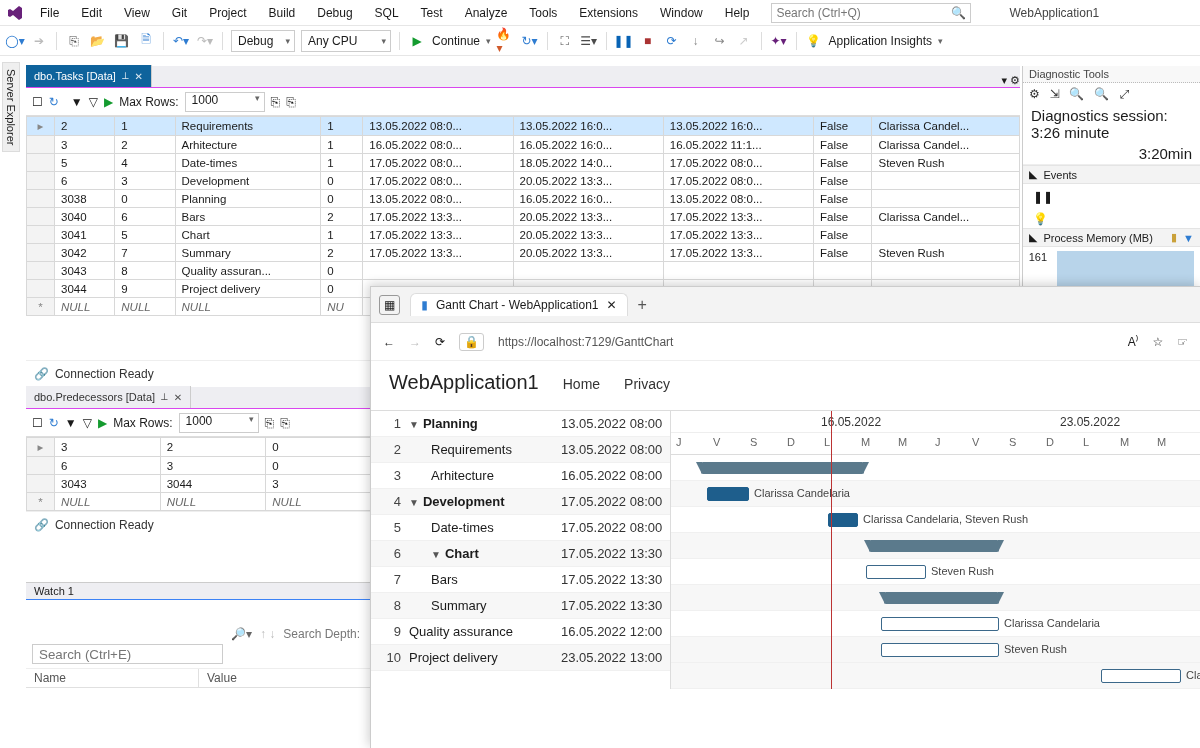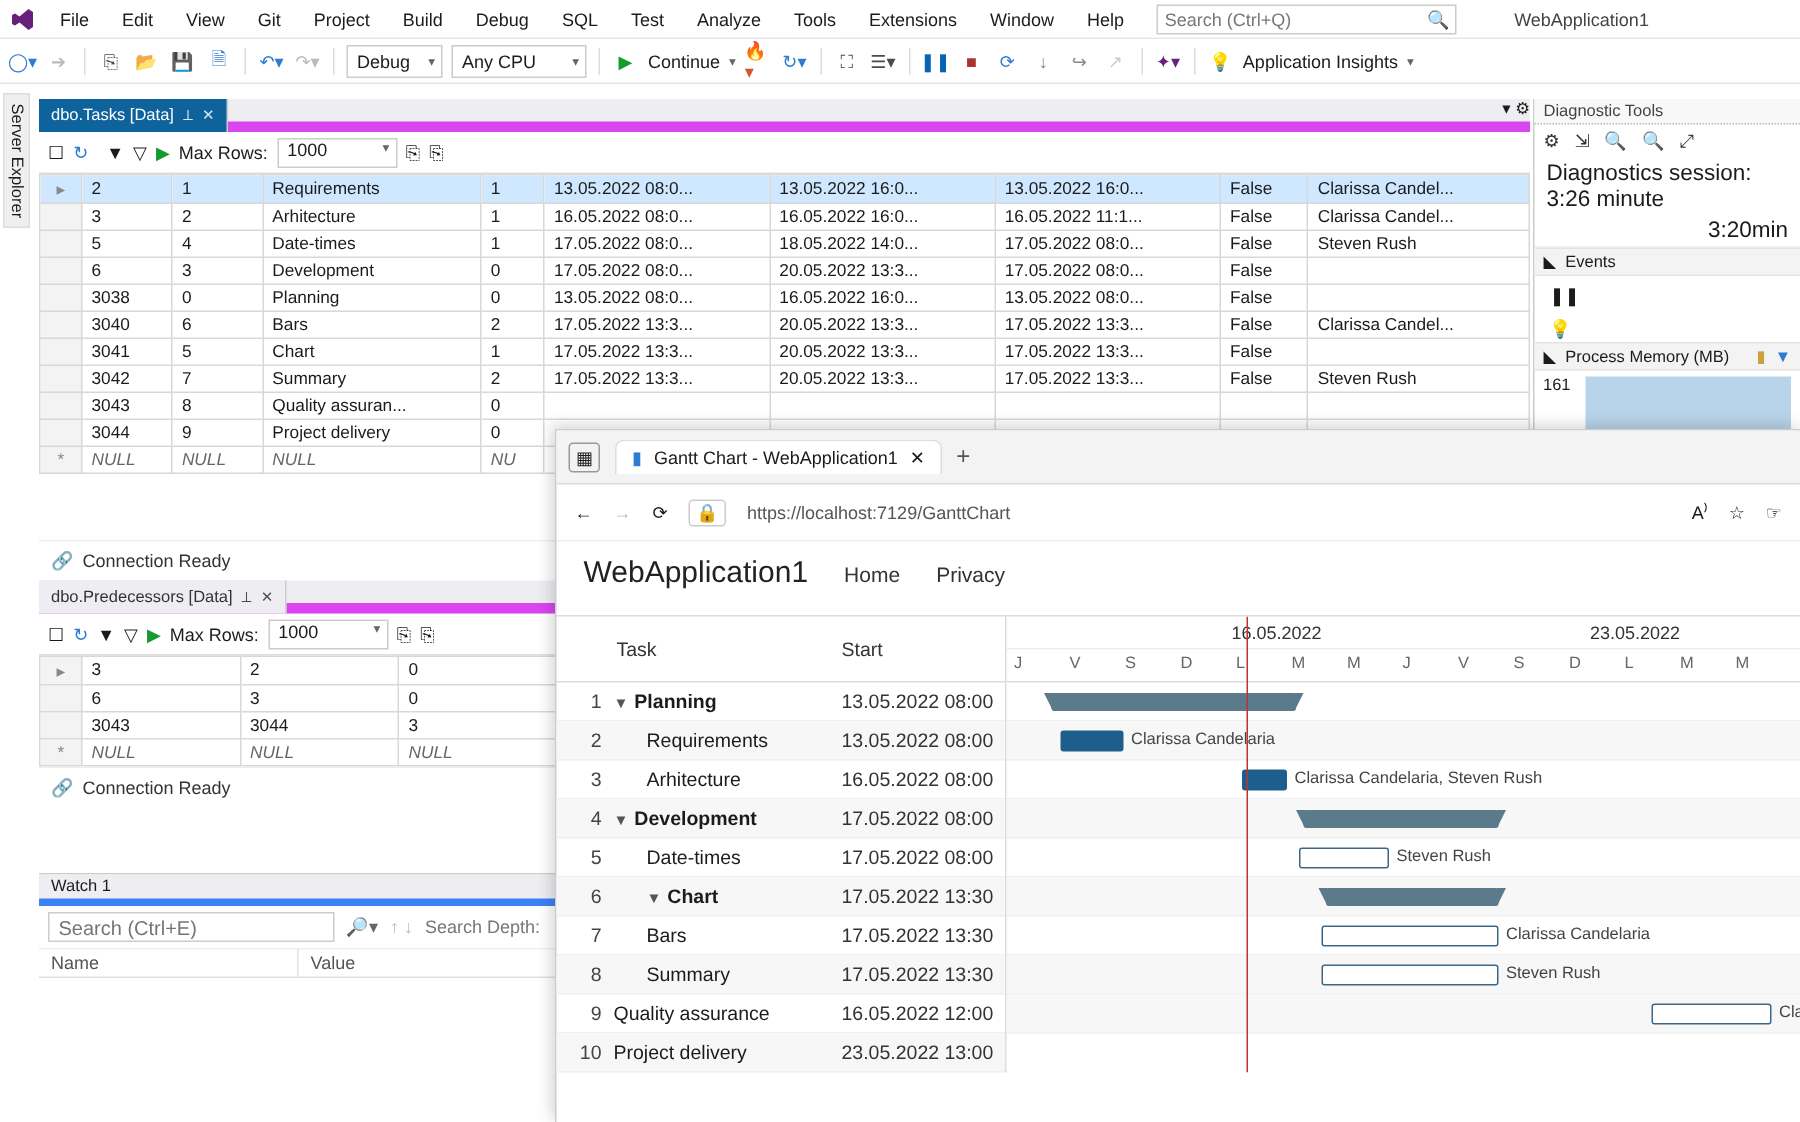--- a/index.html
+++ b/index.html
@@ -15,39 +15,39 @@
 .toolbar .dd { border: 1px solid #ccc; height: 22px; display: inline-flex; align-items: center; padding: 0 18px 0 6px; position: relative; min-width: 64px; background: #fff; }
 .toolbar .dd::after { content: "▾"; position: absolute; right: 4px; color: #666; font-size: 9px; }
 .toolbar .play { color: #149b2f; }
 .toolbar .flame { color: #d05a2c; }
 .toolbar .purple { color: #68217a; }
 .toolbar .bulb { color: #e0b400; }
 
 .side-label { position: absolute; left: 2px; top: 62px; writing-mode: vertical-lr; font-size: 11px; background: #efefef; border: 1px solid #dcdcdc; padding: 6px 2px; }
 
 .pane { position: absolute; }
-.tabbar { display: flex; align-items: flex-start; height: 22px; background: #eeeef2; border-bottom: 7px solid #d946ef; font-size: 11px; }
+.tabbar { display: flex; align-items: flex-end; height: 22px; background: #eeeef2; border-bottom: 1px solid #d946ef; font-size: 11px; }
 .tab { display: inline-flex; align-items: center; gap: 6px; padding: 0 8px; height: 22px; background: #f5f5f7; border-right: 1px solid #ccc; }
 .tab.active { background: #0e639c; color: #fff; }
 .tab .pin, .tab .close { font-size: 10px; opacity: .85; }
 .grid-toolbar { display: flex; align-items: center; gap: 6px; height: 28px; padding: 0 6px; border-bottom: 1px solid #ddd; }
 .grid-toolbar .dd { border: 1px solid #ccc; height: 20px; padding: 0 18px 0 6px; position: relative; min-width: 80px; background: #fff; }
 .grid-toolbar .dd::after { content: "▾"; position: absolute; right: 4px; color: #666; font-size: 9px; }
 .grid { border-collapse: collapse; width: 100%; font-size: 11.5px; }
 .grid th, .grid td { border: 1px solid #d8d8d8; padding: 2px 6px; text-align: left; white-space: nowrap; overflow: hidden; text-overflow: ellipsis; height: 18px; }
 .grid th { background: #f3f3f3; font-weight: 400; color: #333; }
 .grid .rowhdr { width: 28px; background: #f3f3f3; text-align: center; color: #888; }
 .grid tr.sel td { background: #cfe8ff; }
 .grid .null { font-style: italic; color: #666; }
 .conn-status { padding: 6px 8px; display: flex; align-items: center; gap: 6px; color: #333; border-top: 1px solid #eee; }
 
 .watch-pane { border-top: 1px solid #ccc; }
-.watch-title { background: #eeeef2; padding: 2px 8px; font-size: 11px; border-bottom: 5px solid #3b82f6; }
+.watch-title { background: #eeeef2; padding: 2px 8px; font-size: 11px; border-bottom: 1px solid #3b82f6; }
 .watch-search { display: flex; align-items: center; gap: 8px; padding: 4px 6px; border-bottom: 1px solid #eee; }
-.watch-search input { border: 1px solid #ccc; height: 20px; padding: 0 6px; flex: 0 0 190px; }
+.watch-search input { border: 1px solid #ccc; height: 20px; padding: 0 6px; flex: 0 0 190px; margin-top: 40px; }
 .watch-cols { display: flex; border-bottom: 1px solid #e0e0e0; }
 .watch-cols > div { flex: 1; padding: 2px 8px; color: #555; border-right: 1px solid #e0e0e0; }
 
 .diag-pane { border-left: 1px solid #ccc; }
 .diag-title { font-size: 11px; padding: 2px 6px; color: #444; background: #f8f8f8; border-bottom: 1px dotted #bbb; }
 .diag-tools { display: flex; gap: 10px; padding: 4px 6px; color: #333; }
 .diag-line { padding: 2px 8px; font-size: 15px; }
 .diag-header { display: flex; align-items: center; gap: 6px; padding: 2px 6px; font-size: 11px; background: #f3f3f3; border-top: 1px solid #e4e4e4; border-bottom: 1px solid #e4e4e4; }
 .diag-chart { height: 58px; background: linear-gradient(#b8d4ea,#b8d4ea); margin: 4px 6px; position: relative; }
 
@@ -446,25 +446,20 @@
     <span>☆</span>
     <span>☞</span>
   </div>
   <div class="page-hdr">
     <span class="brand">WebApplication1</span>
     <span class="navlink">Home</span>
     <span class="navlink">Privacy</span>
   </div>
   <div class="gantt">
     <div class="gantt-left">
-      <div class="ghdr">
-          <div class="col-num"></div>
-          <div class="col-task">Task</div>
-          <div class="col-start">Start</div>
-        </div>
       <div id="gantt-rows">
           <div class="grow ">
             <div class="num">1</div>
             <div class="task " style="font-weight:600"><span class="tri">▼</span>Planning</div>
             <div class="start">13.05.2022 08:00</div>
           </div>
           <div class="grow alt">
             <div class="num">2</div>
             <div class="task ind1">Requirements</div>
             <div class="start">13.05.2022 08:00</div>

